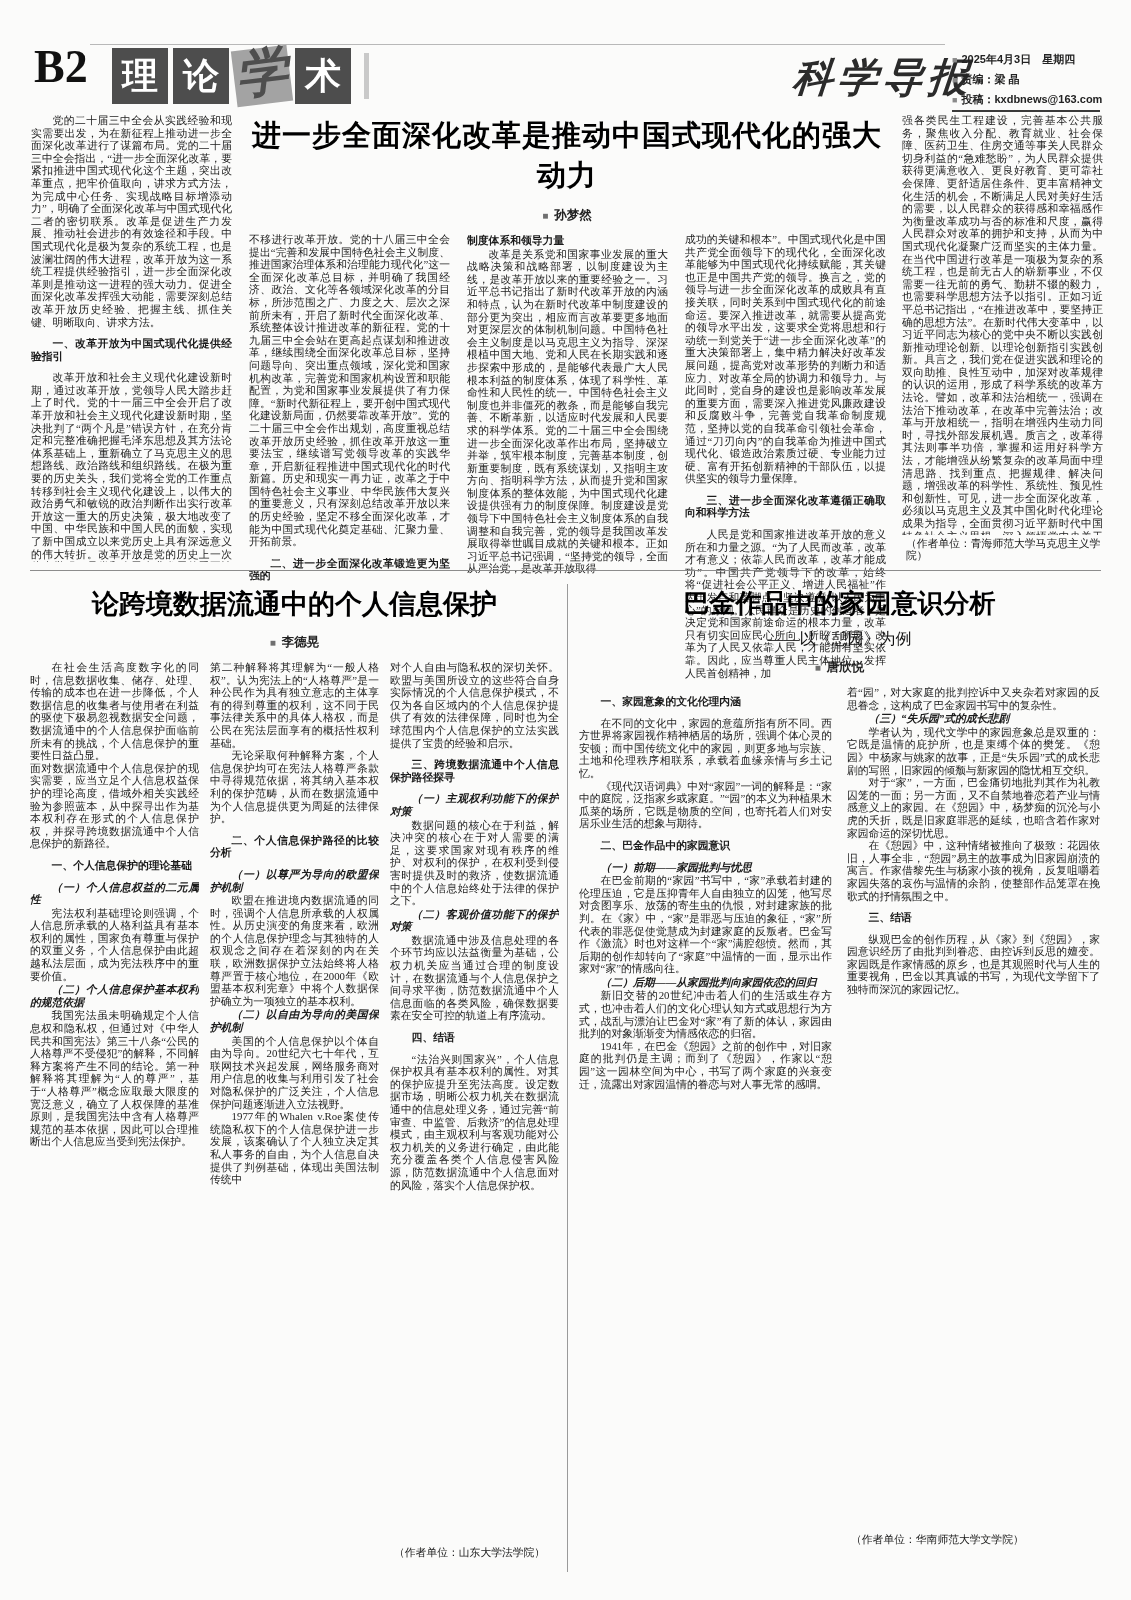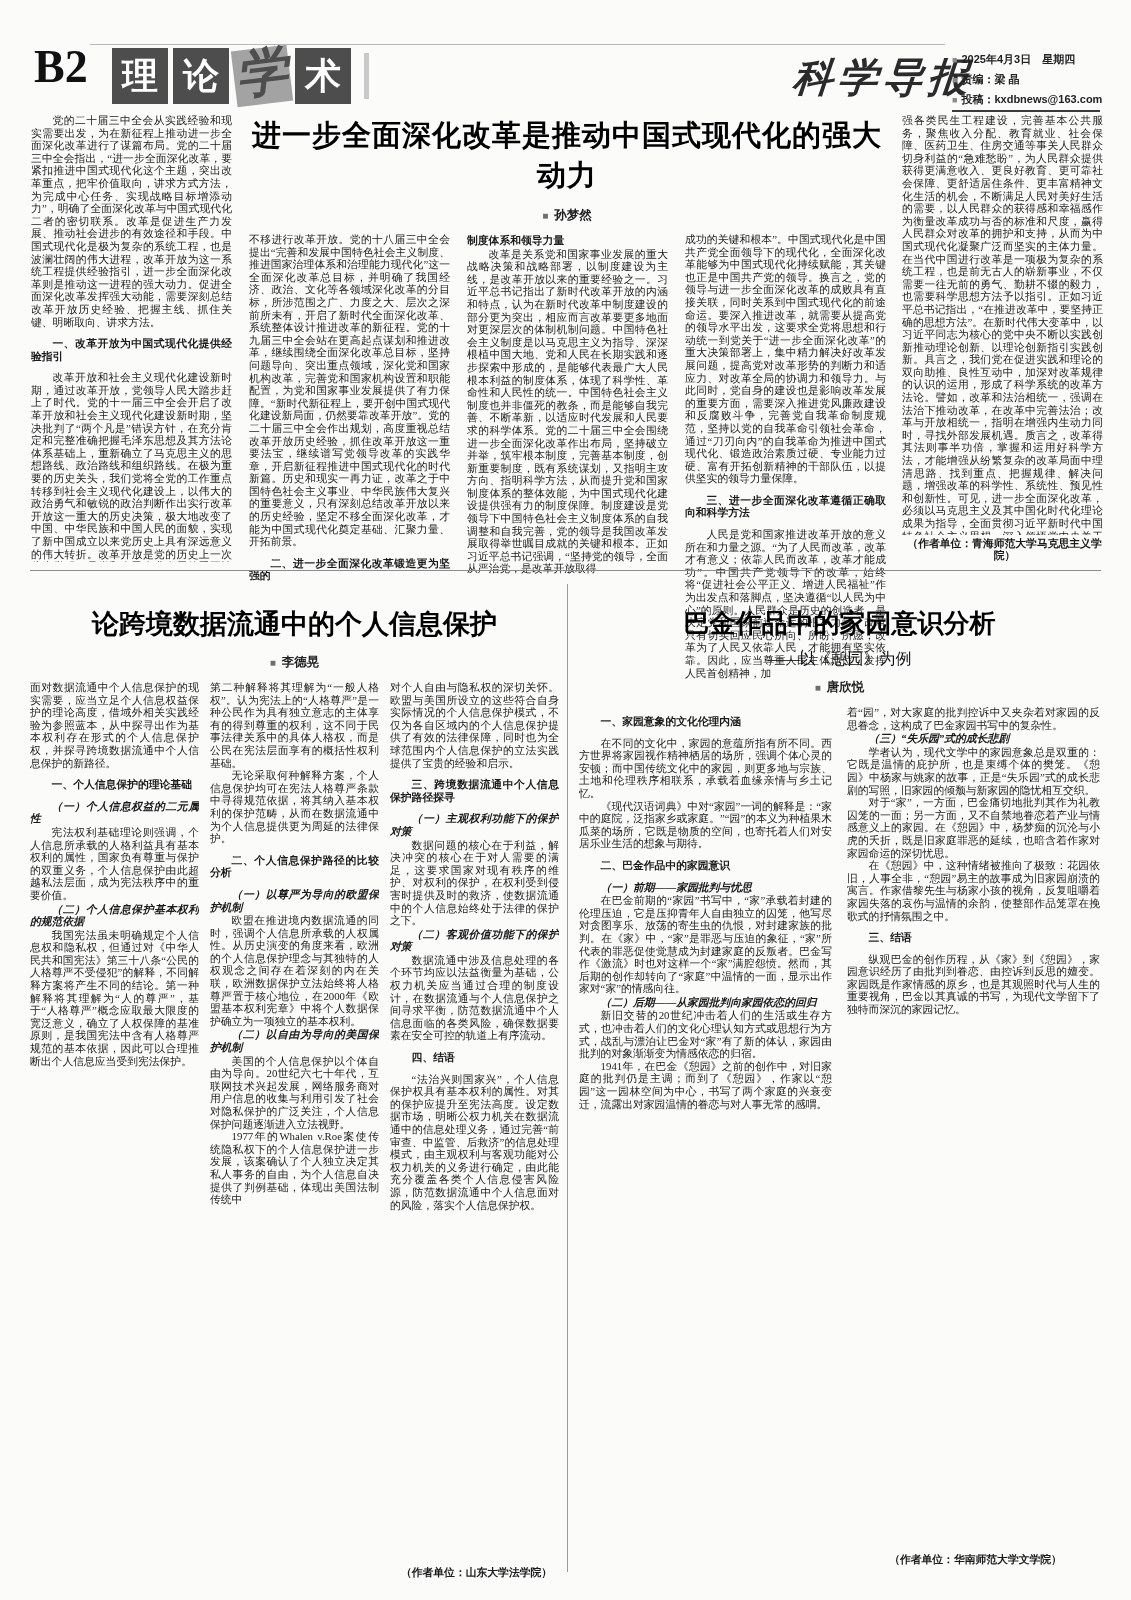--- a/index.html
+++ b/index.html
@@ -30,23 +30,23 @@
   
   .ncol{position:relative;overflow:hidden;text-align:justify;text-justify:inter-ideograph;
     word-break:break-all;font-size:10.8px;line-height:12.6px;color:#1b1b1b;}
   .blk{margin:0;}
   .blk.p{text-indent:2em;}
   .blk.pc{text-indent:0;}
   .blk.h{font-weight:bold;text-indent:2em;font-family:"Liberation Sans","DejaVu Sans",sans-serif;margin:9px 0;}
   .blk.hc{font-weight:bold;text-indent:0;font-family:"Liberation Sans","DejaVu Sans",sans-serif;margin:1px 0;}
   .blk.k{font-weight:600;font-style:italic;text-indent:2em;margin:1px 0;}
   .blk.credit{position:absolute;bottom:0;right:0;left:0;background:#fbfbfa;
-    font-weight:bold;text-align:center;text-indent:0;padding:2px 0 0 4px;}
+    font-weight:normal;text-align:left;text-indent:0;padding:2px 0 0 4px;}
   .art-title{font-family:"Liberation Sans","DejaVu Sans",sans-serif;font-weight:bold;
-    text-align:center;color:#000;margin-top:20px;}
+    text-align:center;color:#000;}
   .byline{text-align:center;font-size:12.5px;font-weight:bold;
     font-family:"Liberation Sans","DejaVu Sans",sans-serif;color:#222;}
   .byline .sq{color:#6f6f6f;font-size:10px;margin-right:6px;}
   
   #top-article{left:31px;top:114px;width:1072px;height:448px;display:flex;gap:17px;}
   #top-article .side{width:201px;flex:none;height:448px;}
   #top-mid{width:636px;flex:none;display:flex;flex-direction:column;}
   #top-title{font-size:29px;letter-spacing:1px;margin-top:2px;}
   #top-byline{margin:11px 0 9px;}
   #mid-cols{display:flex;gap:17px;flex:1;}
@@ -120,20 +120,21 @@
 </div>
 
 <div class="abs" id="divider-h"></div>
 <div class="abs" id="divider-v"></div>
 
 <div class="abs" id="left-article">
   <div class="art-title" id="left-title">论跨境数据流通中的个人信息保护</div>
   <div class="byline" id="left-byline"><span class="sq">■</span><span>李德晃</span></div>
   <div id="left-cols">
     <div class="ncol">
+        <div class="blk p">在社会生活高度数字化的同时，信息数据收集、储存、处理、传输的成本也在进一步降低，个人数据信息的收集者与使用者在利益的驱使下极易忽视数据安全问题，数据流通中的个人信息保护面临前所未有的挑战，个人信息保护的重要性日益凸显。</div>
         <div class="blk pc">面对数据流通中个人信息保护的现实需要，应当立足个人信息权益保护的理论高度，借域外相关实践经验为参照蓝本，从中探寻出作为基本权利存在形式的个人信息保护权，并探寻跨境数据流通中个人信息保护的新路径。</div>
         <div class="blk h">一、个人信息保护的理论基础</div>
         <div class="blk k">（一）个人信息权益的二元属性</div>
         <div class="blk p">宪法权利基础理论则强调，个人信息所承载的人格利益具有基本权利的属性，国家负有尊重与保护的双重义务，个人信息保护由此超越私法层面，成为宪法秩序中的重要价值。</div>
         <div class="blk k">（二）个人信息保护基本权利的规范依据</div>
         <div class="blk p">我国宪法虽未明确规定个人信息权和隐私权，但通过对《中华人民共和国宪法》第三十八条“公民的人格尊严不受侵犯”的解释，不同解释方案将产生不同的结论。第一种解释将其理解为“人的尊严”，基于“人格尊严”概念应取最大限度的宽泛意义，确立了人权保障的基准原则，是我国宪法中含有人格尊严规范的基本依据，因此可以合理推断出个人信息应当受到宪法保护。</div>
       </div>
     <div class="ncol">
         <div class="blk pc">第二种解释将其理解为“一般人格权”。认为宪法上的“人格尊严”是一种公民作为具有独立意志的主体享有的得到尊重的权利，这不同于民事法律关系中的具体人格权，而是公民在宪法层面享有的概括性权利基础。</div>
         <div class="blk p">无论采取何种解释方案，个人信息保护均可在宪法人格尊严条款中寻得规范依据，将其纳入基本权利的保护范畴，从而在数据流通中为个人信息提供更为周延的法律保护。</div>

